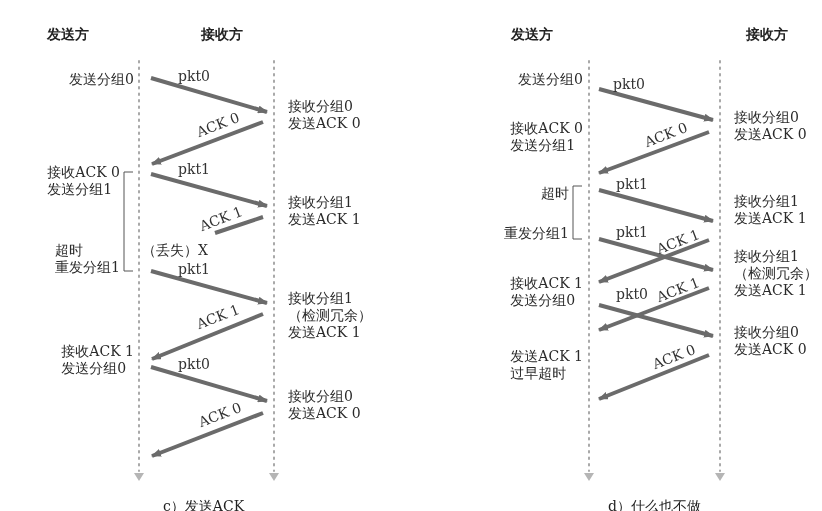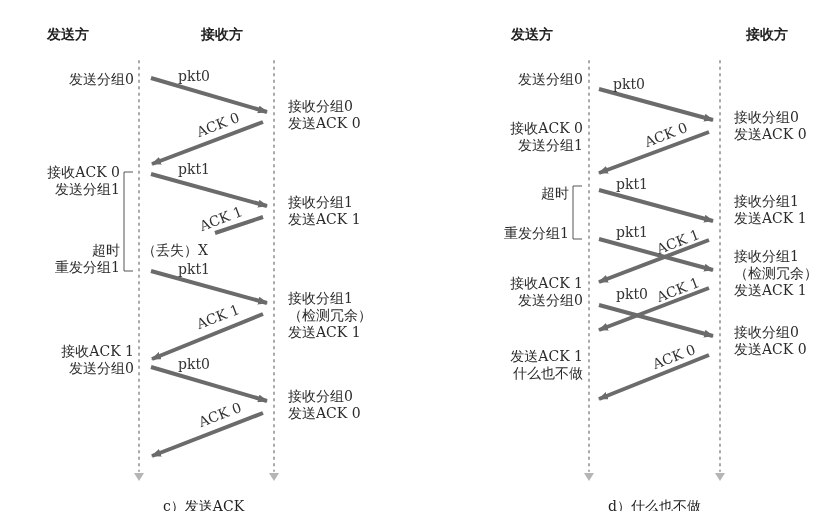--- a/index.html
+++ b/index.html
@@ -1,20 +1,20 @@
 <!DOCTYPE html>
 <html><head>
 <meta charset="utf-8">
 <style>
   html, body { margin: 0; padding: 0; background: #ffffff; }
   body { width: 822px; height: 511px; position: relative; overflow: hidden;
          font-family: "DejaVu Serif", "Liberation Serif", serif; color: #222; }
   #diagram { position: absolute; left: 0; top: 16px; width: 822px; height: 511px; margin-left: 20px; }
   .lbl { position: absolute; font-size: 14px; line-height: 17px; white-space: nowrap; color: #2a2a2a; }
-  .right-al { text-align: right; }
+  .right-al { }
   .hdr { position: absolute; font-family: "DejaVu Sans", "Liberation Sans", sans-serif; font-weight: bold; font-size: 14px; color: #222; }
   .cap { position: absolute; font-size: 14px; color: #222; }
   .arrow-label { position: absolute; font-size: 14px; color: #333; white-space: nowrap; transform-origin: left bottom; }
   .ital { }
 </style>
 </head>
 <body>
 
 <div id="diagram">
 
@@ -133,21 +133,21 @@
     </div>
     <div class="lbl right-al" style="right:273px;top:209px;">
       <div>重发分组1</div>
     </div>
     <div class="lbl right-al" style="right:259px;top:259px;">
       <div>接收ACK 1</div>
       <div>发送分组0</div>
     </div>
     <div class="lbl right-al" style="right:259px;top:332px;">
       <div>发送ACK 1</div>
-      <div>什么也不做</div>
+      <div>过早超时</div>
     </div>
 
     <div class="lbl" style="left:714px;top:93px;">
       <div>接收分组0</div>
       <div>发送ACK 0</div>
     </div>
     <div class="lbl" style="left:714px;top:177px;">
       <div>接收分组1</div>
       <div>发送ACK 1</div>
     </div>

